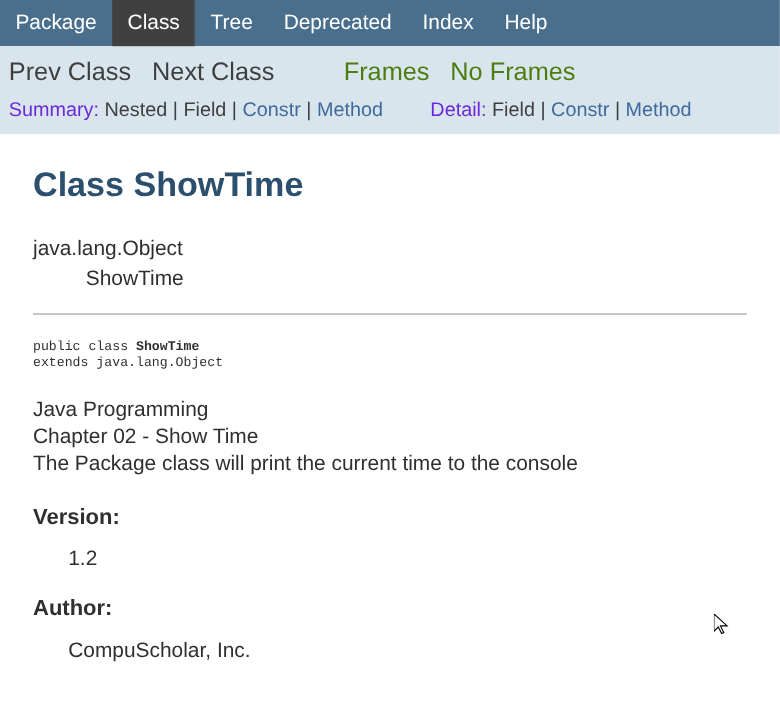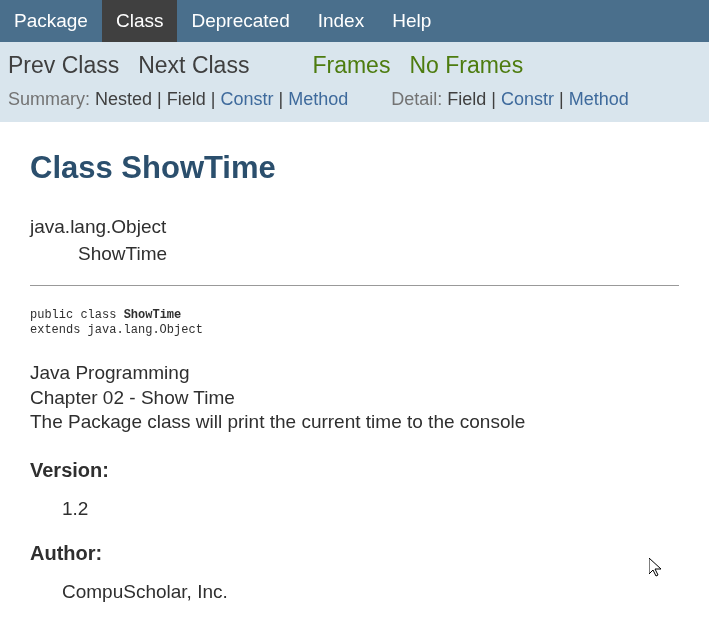--- a/index.html
+++ b/index.html
@@ -53,21 +53,21 @@
       color: #4d7c0f;
       text-align: right;
     }
     .sub-nav-row2 {
       font-size: 18px;
       color: #3f3f3f;
       padding-bottom: 8px;
     }
     .sub-nav-row2 .summary-label,
     .sub-nav-row2 .detail-label {
-      color: #737373;
+      color: #6d28d9;
       margin-top: 24px;
     }
     .sub-nav-row2 a {
       color: #3e6a9c;
       text-decoration: none;
     }
     .sub-nav-row2 .detail-group {
       margin-left: 38px;
     }
     .content {
@@ -128,20 +128,21 @@
       font-size: 18px;
       pointer-events: none;
     }
   </style>
 </head>
 <body>
 
 <div class="top-nav">
   <a href="#">Package</a>
   <a href="#" class="active">Class</a>
+  <a href="#">Tree</a>
   <a href="#">Deprecated</a>
   <a href="#">Index</a>
   <a href="#">Help</a>
 </div>
 
 <div class="sub-nav">
   <div class="sub-nav-row1">
     <a href="#">Prev Class</a>
     <a href="#">Next Class</a>
     <span class="frames-group">

